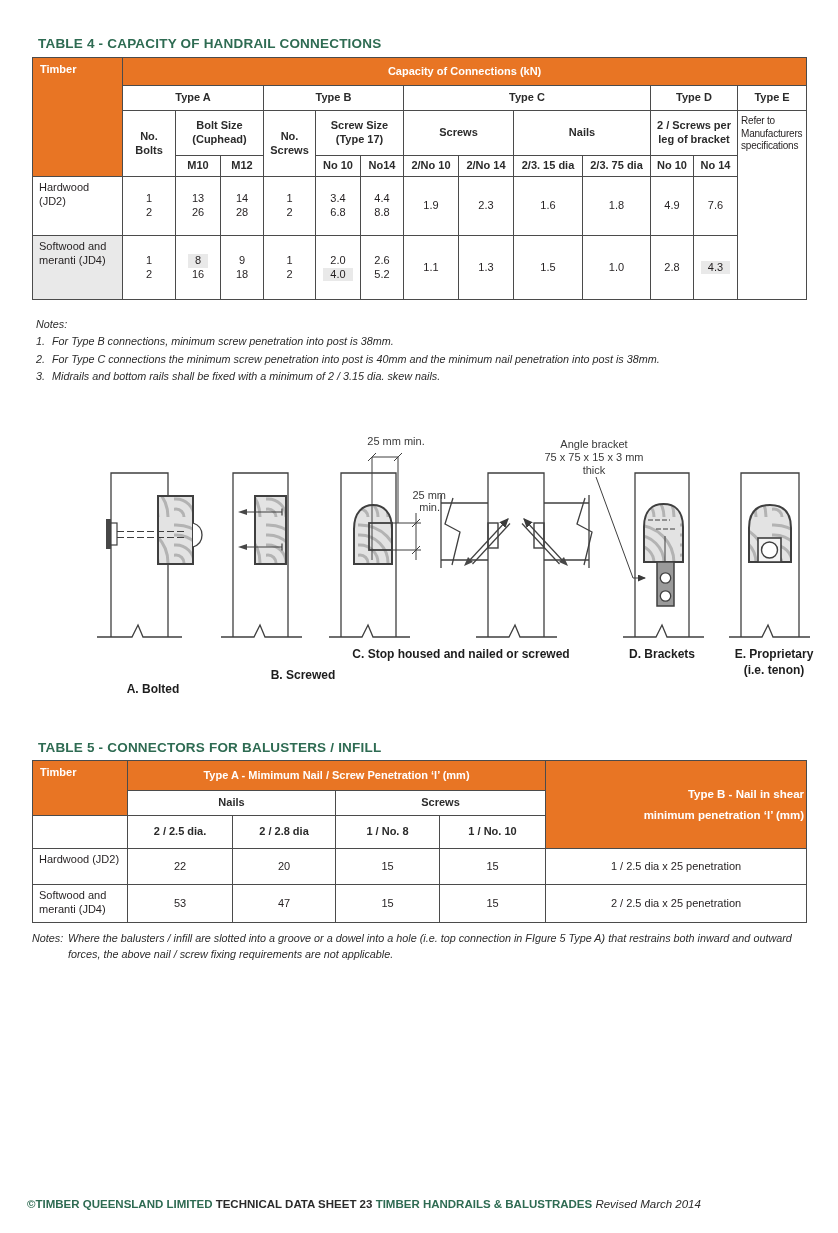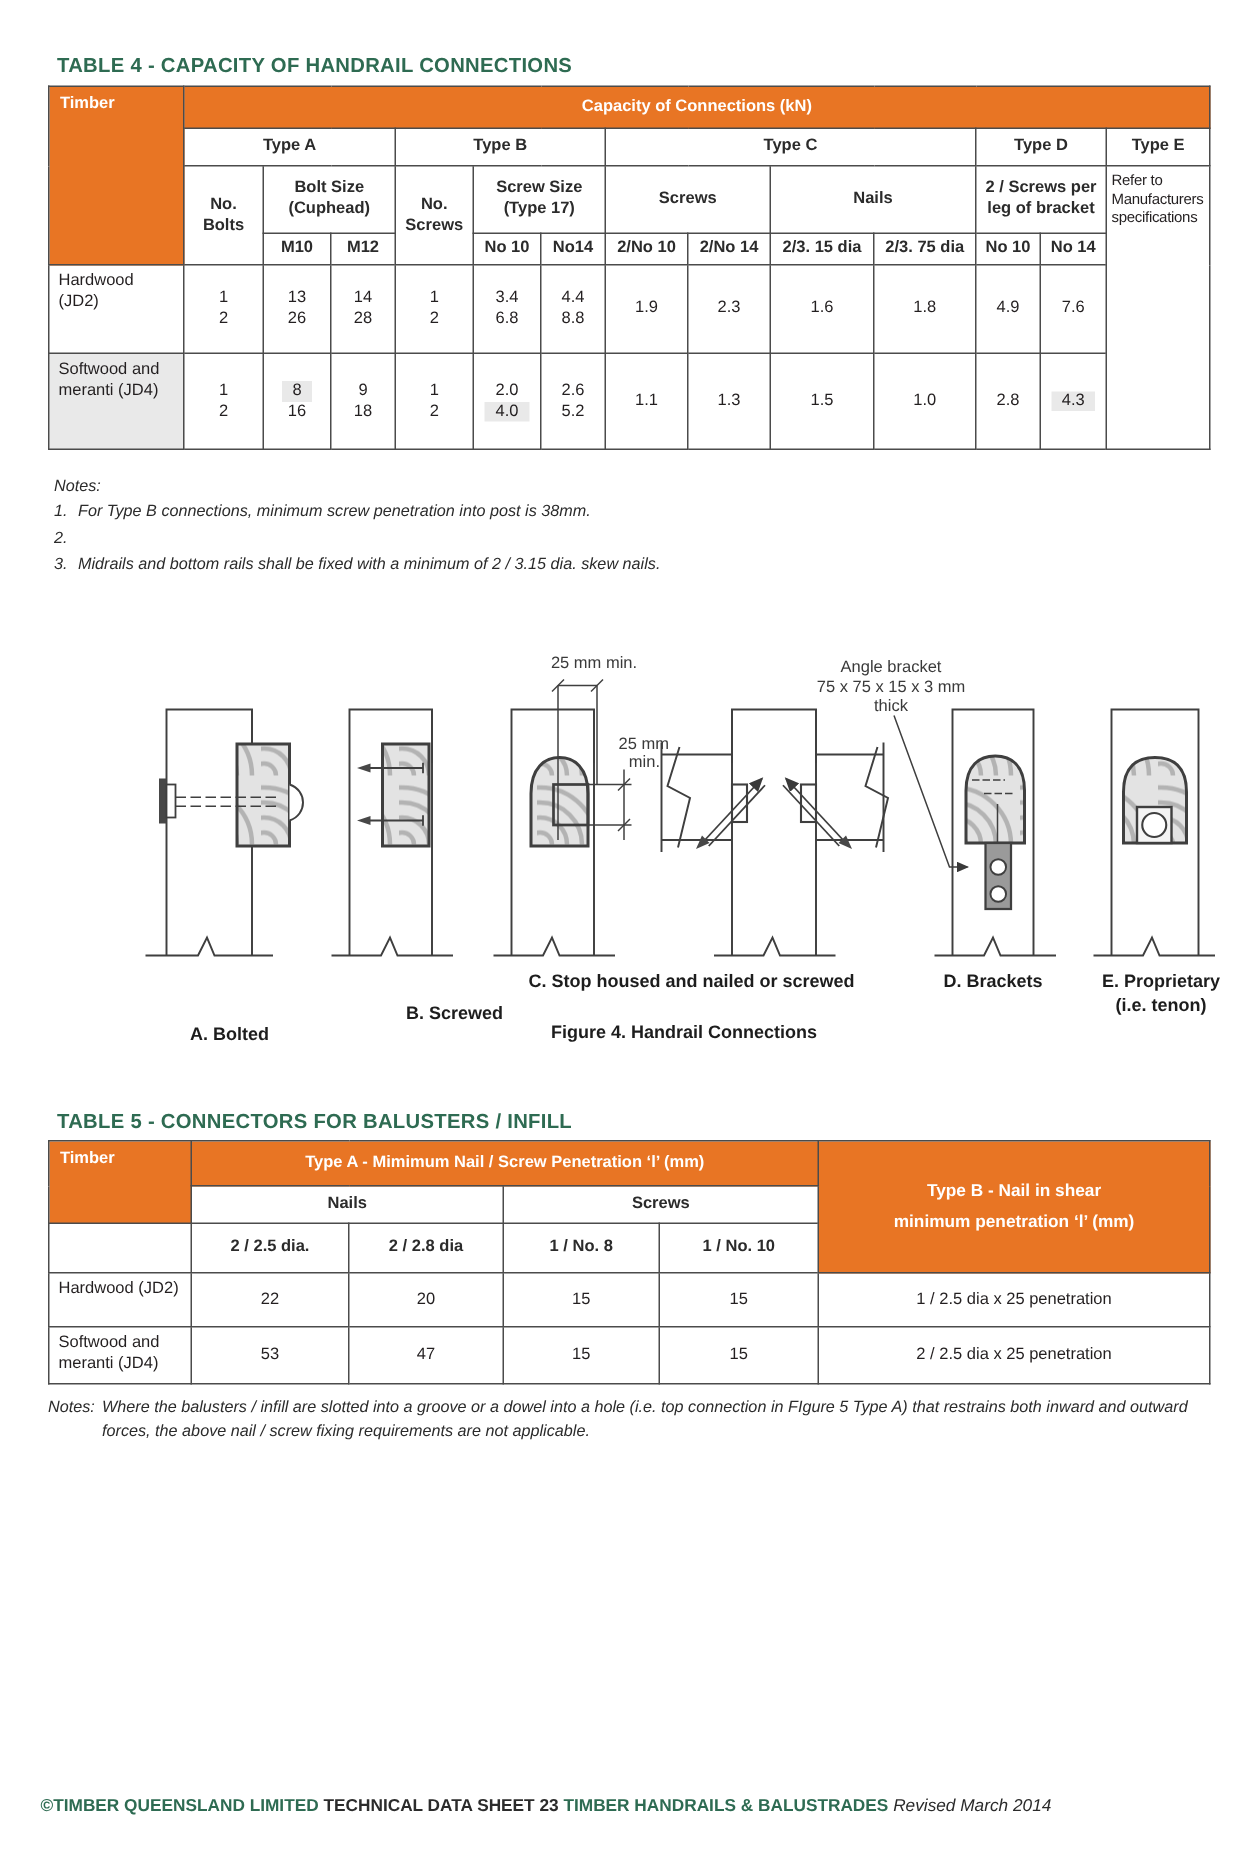--- a/index.html
+++ b/index.html
@@ -17,21 +17,21 @@
      font-size:11px;padding:2px;line-height:1.25;word-wrap:break-word;}
   .t-outer{border:1.5px solid #4b4b4b;}
   .orange{background:#e87524;color:#fff;font-weight:bold;}
   .hdr{font-weight:bold;color:#2b2b2b;}
   .corner{vertical-align:top;text-align:left;padding:5px 7px;}
   .lbl{vertical-align:top;text-align:left;padding:4px 6px;}
   .shade{background:#e9e9e9;}
   .hl{background:#e9e9e9;display:inline-block;padding:0 7px;}
   .stack{display:flex;flex-direction:column;justify-content:space-around;height:100%;}
   .refcell{vertical-align:top;text-align:left;padding:4px 3px;font-weight:normal;font-size:10px;letter-spacing:-.2px;}
-  .typeb-cell{font-weight:bold;font-size:11.5px;line-height:1.8;}
+  .typeb-cell{font-weight:bold;font-size:11.5px;line-height:1.8;text-align:right;}
   
   .notes{position:absolute;left:36px;font-style:italic;font-size:10.8px;line-height:1.62;color:#2b2b2b;}
   .note-item{display:flex;}
   .note-item .num{width:16px;flex:0 0 16px;}
   .notes5{position:absolute;left:32px;width:780px;font-style:italic;font-size:10.8px;line-height:1.5;display:flex;color:#2b2b2b;}
   .notes5 .nlabel{flex:0 0 36px;}
   
   .figure{position:absolute;top:425px;left:0;width:736px;height:285px;margin-left:36px;}
   .figure svg{position:absolute;top:0;left:0;}
   .cap{position:absolute;font-size:12px;font-weight:bold;text-align:center;color:#1d1d1d;}
@@ -196,20 +196,21 @@
   </table>
 
 <div class="notes" style="top:316px;width:740px;">
   <div>Notes:</div>
   <div class="note-item">
       <span class="num">1.</span>
       <span>For Type B connections, minimum screw penetration into post is 38mm.</span>
     </div>
   <div class="note-item">
       <span class="num">2.</span>
+      <span>For Type C connections the minimum screw penetration into post is 40mm and the minimum nail penetration into post is 38mm.</span>
     </div>
   <div class="note-item">
       <span class="num">3.</span>
       <span>Midrails and bottom rails shall be fixed with a minimum of 2 / 3.15 dia. skew nails.</span>
     </div>
 </div>
 
 <div class="figure">
   <svg width="838" height="235" viewBox="0 0 838 235">
     <defs>
@@ -334,21 +335,20 @@
       <text x="558" y="49" text-anchor="middle">thick</text>
     </g>
   </svg>
 
   <div class="cap" style="top:257px;left:57px;width:120px;">A. Bolted</div>
   <div class="cap" style="top:243px;left:207px;width:120px;">B. Screwed</div>
   <div class="cap" style="top:222px;left:285px;width:280px;">C. Stop housed and nailed or screwed</div>
   <div class="cap" style="top:222px;left:566px;width:120px;">D. Brackets</div>
   <div class="cap" style="top:222px;left:678px;width:120px;">E. Proprietary</div>
   <div class="cap" style="top:238px;left:678px;width:120px;">(i.e. tenon)</div>
-  <div class="cap" style="top:256px;left:250px;width:340px;">Figure 4. Handrail Connections</div>
 </div>
 
 <div class="sec-title" style="top:740px;">TABLE 5 - CONNECTORS FOR BALUSTERS / INFILL</div>
 
 <table class="t-outer" style="top:760px;width:774px;">
   <colgroup>
     <col style="width:95px">
       <col style="width:105px">
       <col style="width:103px">
     <col style="width:104px">

